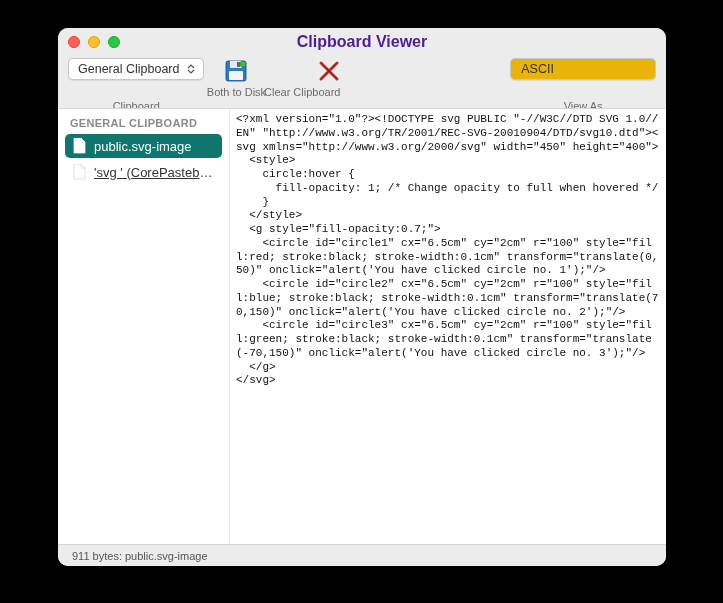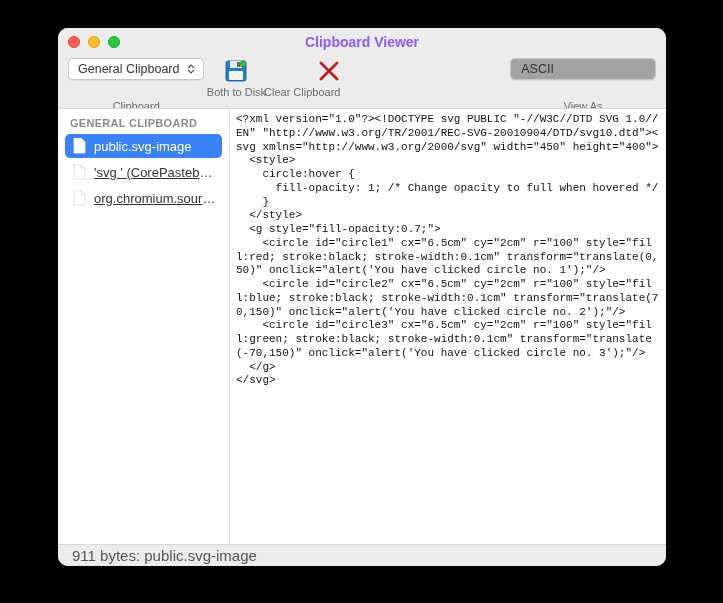--- a/index.html
+++ b/index.html
@@ -39,22 +39,22 @@
   }
   .dot { width: 12px; height: 12px; border-radius: 50%; }
   .dot.red { background: #ff5f57; border: 0.5px solid #e24238; }
   .dot.yellow { background: #febc2e; border: 0.5px solid #e2a100; }
   .dot.green { background: #28c840; border: 0.5px solid #17a92c; }
   .title {
     position: absolute;
     left: 0; right: 0;
     text-align: center;
     font-weight: 600;
-    font-size: 14px;
-    color: #8b5cf6;
+    font-size: 16px;
+    color: #4c1d95;
     pointer-events: none;
   }
   .toolbar {
     height: 52px;
     display: flex;
     align-items: flex-start;
     padding: 2px 10px 0 10px;
     gap: 14px;
     background: #ececec;
   }
@@ -105,21 +105,21 @@
     color: #6b6b6b;
     white-space: nowrap;
     text-align: center;
     margin-top: 2px;
   }
   .tb-icon.wide { width: 72px; align-items: flex-end; }
   .spacer { flex: 1; }
   .seg {
     display: inline-flex;
     height: 22px;
-    background: #a3a3a3;
+    background: #eab308;
     border: 0.5px solid #c8c8c8;
     border-radius: 5px;
     overflow: hidden;
     box-shadow: 0 0.5px 1px rgba(0,0,0,0.08);
   }
   .seg .seg-item {
     padding: 0 10px;
     display: flex;
     align-items: center;
     font-size: 12.5px;
@@ -158,21 +158,21 @@
     border-radius: 5px;
     gap: 7px;
     cursor: default;
     font-size: 13px;
   }
   .sb-item .fi {
     width: 16px; height: 16px; flex-shrink: 0;
     display: flex; align-items: center; justify-content: center;
   }
   .sb-item.selected {
-    background: #3b82f6;
+    background: #0f766e;
     color: #fff;
     text-align: right;
   }
   .sb-item:not(.selected) { color: #333; text-decoration: underline; }
   .sb-item .txt {
     white-space: nowrap;
     overflow: hidden;
     text-overflow: ellipsis;
   }
   .content {
@@ -186,21 +186,21 @@
     white-space: pre-wrap;
     word-break: break-all;
   }
   .statusbar {
     height: 22px;
     border-top: 1px solid #d6d6d6;
     background: #ececec;
     display: flex;
     align-items: center;
     padding: 0 14px;
-    font-size: 15px;
+    font-size: 11px;
     color: #555;
   }
 </style>
 </head>
 <body>
 
 <div class="window">
 
   <div class="titlebar">
     <div class="traffic">
@@ -279,29 +279,20 @@
       <div class="sb-item">
         <span class="fi">
           <svg width="14" height="16" viewBox="0 0 14 16">
               <path d="M2 0 H9 L13 4 V15 H2 Z" fill="#fff" stroke="#d8d8d8" stroke-width="0.8"></path>
               <path d="M9 0 V4 H13" fill="none" stroke="#d8d8d8" stroke-width="0.8"></path>
             </svg>
         </span>
         <span class="txt">'svg ' (CorePastebo…</span>
       </div>
 
-      <div class="sb-item">
-        <span class="fi">
-          <svg width="14" height="16" viewBox="0 0 14 16">
-              <path d="M2 0 H9 L13 4 V15 H2 Z" fill="#fff" stroke="#d8d8d8" stroke-width="0.8"></path>
-              <path d="M9 0 V4 H13" fill="none" stroke="#d8d8d8" stroke-width="0.8"></path>
-            </svg>
-        </span>
-        <span class="txt">org.chromium.sourc…</span>
-      </div>
     </div>
 
     <div class="content">&lt;?xml version="1.0"?&gt;&lt;!DOCTYPE svg PUBLIC "-//W3C//DTD SVG 1.0//EN" "http://www.w3.org/TR/2001/REC-SVG-20010904/DTD/svg10.dtd"&gt;&lt;svg xmlns="http://www.w3.org/2000/svg" width="450" height="400"&gt;
   &lt;style&gt;
     circle:hover {
       fill-opacity: 1; /* Change opacity to full when hovered */
     }
   &lt;/style&gt;
   &lt;g style="fill-opacity:0.7;"&gt;
     &lt;circle id="circle1" cx="6.5cm" cy="2cm" r="100" style="fill:red; stroke:black; stroke-width:0.1cm" transform="translate(0,50)" onclick="alert('You have clicked circle no. 1');"/&gt;

